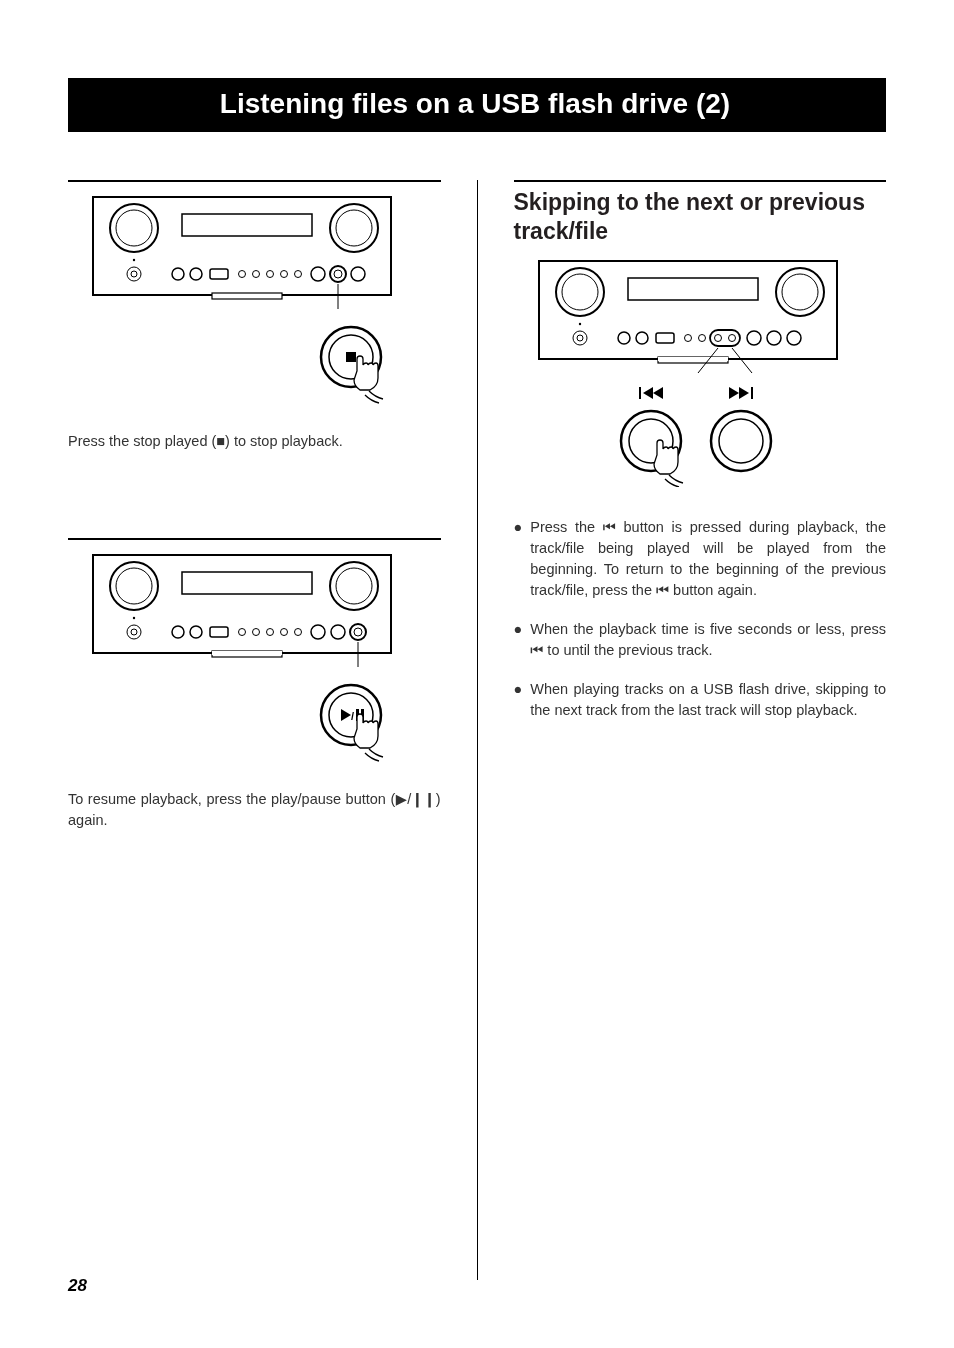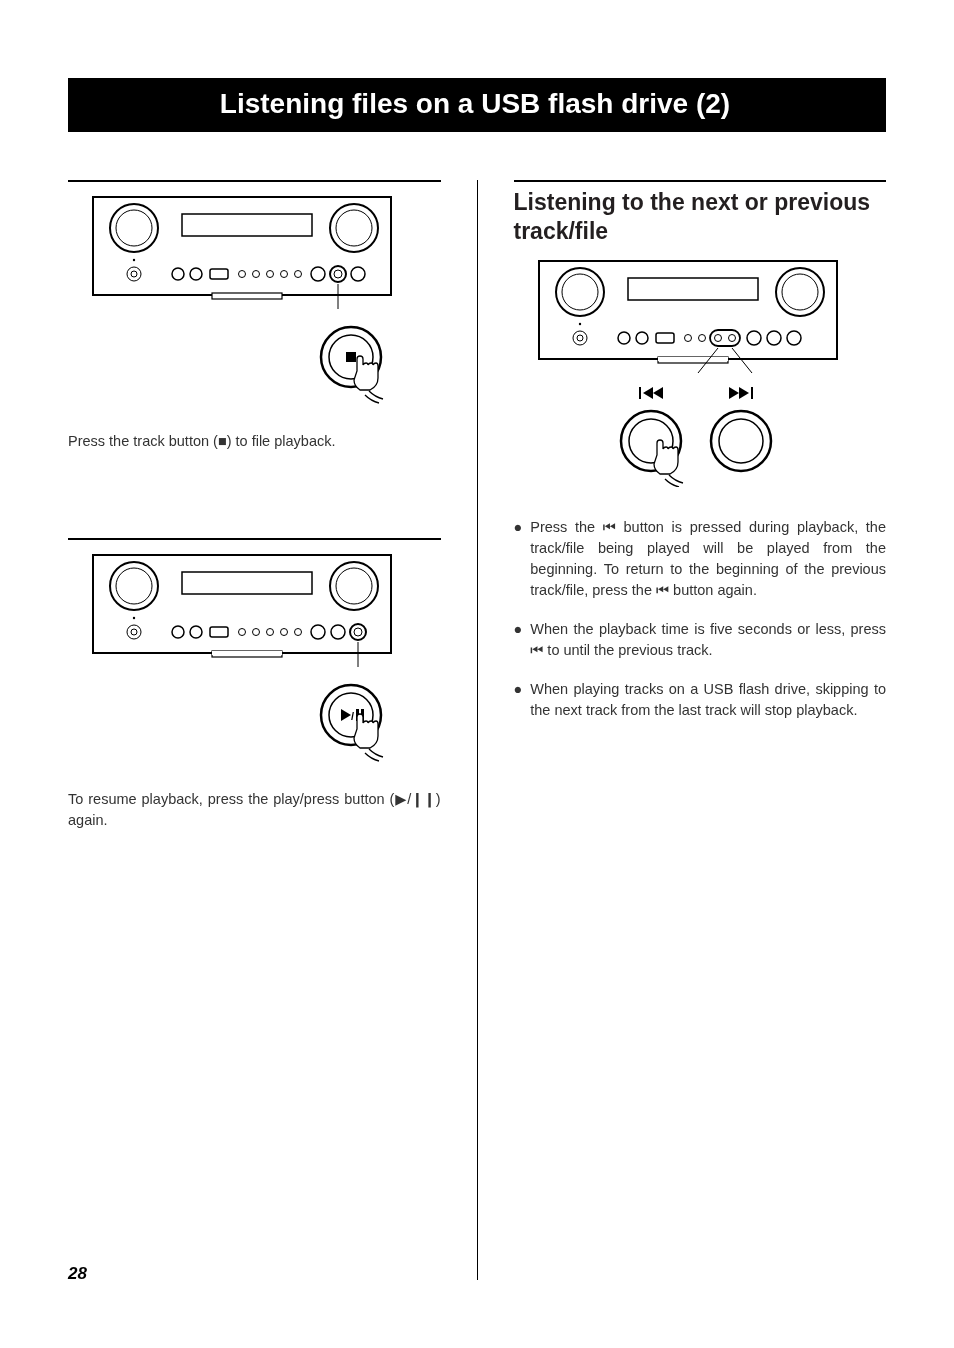--- a/index.html
+++ b/index.html
@@ -80,21 +80,21 @@
       color: #333;
       text-align: justify;
       margin-bottom: 18px;
     }
     .bullet-dot {
       flex: 0 0 auto;
     }
     .page-num {
       position: absolute;
       left: 68px;
-      bottom: 64px;
+      bottom: 52px;
       font-weight: 700;
       font-style: italic;
       font-size: 17px;
     }
     .glyph { font-family: Arial, sans-serif; }
     svg { display: block; }
     .spacer-lg { height: 86px; }
   </style>
 </head>
 <body>
@@ -146,21 +146,21 @@
         <circle cx="34" cy="34" r="22" fill="none" stroke="#000" stroke-width="1.5"></circle>
         <rect x="29" y="29" width="10" height="10" fill="#000"></rect>
 
         <path d="M40 48 L40 36 q0-3 3-3 q3 0 3 3 l0 6 q1-2 3-2 q2 0 2 2 q1-2 3-2 q2 0 2 2 q1-2 3-2 q2 0 2 3 l0 12 q0 8 -8 12 l-10 0 q-6 -4 -6 -10 z" fill="#fff" stroke="#000" stroke-width="1.3"></path>
         <path d="M52 68 q6 6 14 8" fill="none" stroke="#000" stroke-width="1.3"></path>
         <path d="M48 72 q6 6 14 8" fill="none" stroke="#000" stroke-width="1.3"></path>
       </svg>
     </div>
 
     <p class="body-text">
-      <span>Press the track button (</span><span class="glyph">■</span><span>) to file playback.</span>
+      <span>Press the stop played (</span><span class="glyph">■</span><span>) to stop playback.</span>
     </p>
 
     <div class="spacer-lg"></div>
 
     <hr class="section-rule">
 
     <div class="device-figure">
       <svg width="300" height="115" viewBox="0 0 300 115">
         <rect x="1" y="1" width="298" height="98" fill="none" stroke="#000" stroke-width="2"></rect>
         <circle cx="42" cy="32" r="24" fill="none" stroke="#000" stroke-width="2"></circle>
@@ -198,31 +198,31 @@
         <text x="34" y="39" font-size="11" font-weight="bold">/</text>
         <rect x="39" y="28" width="3" height="12" fill="#000"></rect>
         <rect x="44" y="28" width="3" height="12" fill="#000"></rect>
         <path d="M40 48 L40 36 q0-3 3-3 q3 0 3 3 l0 6 q1-2 3-2 q2 0 2 2 q1-2 3-2 q2 0 2 2 q1-2 3-2 q2 0 2 3 l0 12 q0 8 -8 12 l-10 0 q-6 -4 -6 -10 z" fill="#fff" stroke="#000" stroke-width="1.3"></path>
         <path d="M52 68 q6 6 14 8" fill="none" stroke="#000" stroke-width="1.3"></path>
         <path d="M48 72 q6 6 14 8" fill="none" stroke="#000" stroke-width="1.3"></path>
       </svg>
     </div>
 
     <p class="body-text">
-      <span>To resume playback, press the play/press button (</span><span class="glyph">▶</span><span>/</span><span class="glyph">❙❙</span><span>) again.</span>
+      <span>To resume playback, press the play/pause button (</span><span class="glyph">▶</span><span>/</span><span class="glyph">❙❙</span><span>) again.</span>
     </p>
 
   </div>
 
   <div class="divider"></div>
 
   <div class="col">
 
     <hr class="section-rule">
-    <h2 class="section-heading">Listening to the next or previous track/file</h2>
+    <h2 class="section-heading">Skipping to the next or previous track/file</h2>
 
     <div class="device-figure">
       <svg width="300" height="115" viewBox="0 0 300 115">
         <rect x="1" y="1" width="298" height="98" fill="none" stroke="#000" stroke-width="2"></rect>
         <circle cx="42" cy="32" r="24" fill="none" stroke="#000" stroke-width="2"></circle>
         <circle cx="42" cy="32" r="18" fill="none" stroke="#000" stroke-width="1"></circle>
         <rect x="90" y="18" width="130" height="22" fill="none" stroke="#000" stroke-width="1.5"></rect>
         <circle cx="262" cy="32" r="24" fill="none" stroke="#000" stroke-width="2"></circle>
         <circle cx="262" cy="32" r="18" fill="none" stroke="#000" stroke-width="1"></circle>
         <circle cx="42" cy="78" r="7" fill="none" stroke="#000" stroke-width="1"></circle>

